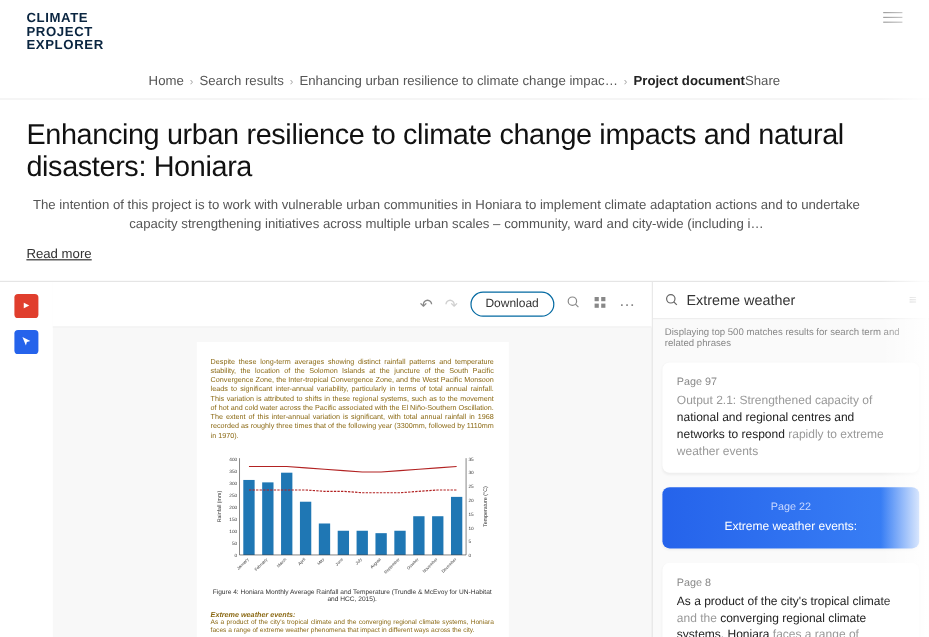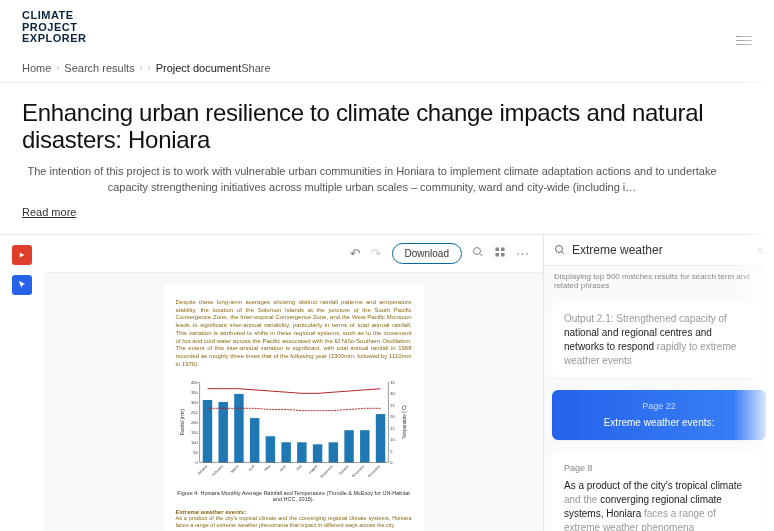--- a/index.html
+++ b/index.html
@@ -1,25 +1,25 @@
 <!DOCTYPE html>
 <html><head>
 <meta charset="utf-8">
 <style>
 * { margin: 0; padding: 0; box-sizing: border-box; }
 body { font-family: -apple-system, BlinkMacSystemFont, 'Segoe UI', Arial, sans-serif; background: #fff; width: 774px; height: 531px; overflow: hidden; position: relative; }
-.topbar { display: flex; align-items: flex-end; justify-content: space-between; padding: 10px 22px 8px; border-bottom: 1px solid #fff; }
+.topbar { display: flex; align-items: flex-start; justify-content: space-between; padding: 10px 22px 8px; border-bottom: 1px solid #fff; }
 .logo { font-size: 11px; font-weight: 700; line-height: 1.05; color: #0a2540; letter-spacing: 0.5px; }
 .hamburger { display: flex; flex-direction: column; gap: 3px; }
 .hamburger span { width: 16px; height: 1px; background: #999; }
-.breadcrumb-row { display: flex; align-items: center; justify-content: flex-start; padding: 8px 22px; border-bottom: 1px solid #eee; font-size: 11px; color: #555; }
+.breadcrumb-row { display: flex; align-items: center; justify-content: center; padding: 8px 22px; border-bottom: 1px solid #eee; font-size: 11px; color: #555; }
 .breadcrumb { display: flex; align-items: center; gap: 5px; }
 .breadcrumb a { color: #555; text-decoration: none; }
 .breadcrumb .chev { color: #aaa; font-size: 9px; }
-.breadcrumb .current { color: #222; font-weight: 400; }
+.breadcrumb .current { color: #222; font-weight: 700; }
 .share { color: #555; }
 .header-area { padding: 16px 22px 14px; }
 .title { font-size: 24px; font-weight: 500; color: #111; letter-spacing: -0.3px; margin-bottom: 10px; line-height: 1.15; }
 .desc { font-size: 11px; color: #555; line-height: 1.45; max-width: 700px; text-align: center; }
 .readmore { font-size: 11px; color: #333; text-decoration: underline; margin-top: 10px; display: inline-block; }
 .viewer { display: flex; border-top: 1px solid #e5e5e5; height: 340px; }
 .left-rail { width: 44px; padding: 10px 0; display: flex; flex-direction: column; align-items: center; gap: 10px; }
 .pdf-icon { width: 20px; height: 20px; background: #e03e2d; border-radius: 3px; display: flex; align-items: center; justify-content: center; color: #fff; font-size: 8px; font-weight: 700; }
 .cursor-icon { width: 20px; height: 20px; background: #2563eb; border-radius: 3px; display: flex; align-items: center; justify-content: center; }
 .cursor-icon svg { width: 10px; height: 10px; fill: #fff; }
@@ -62,20 +62,21 @@
       <span></span>
     </div>
 </div>
 
 <div class="breadcrumb-row">
   <div class="breadcrumb">
     <a>Home</a>
     <span class="chev">›</span>
     <a>Search results</a>
     <span class="chev">›</span>
+    <a>Enhancing urban resilience to climate change impac…</a>
     <span class="chev">›</span>
     <span class="current">Project document</span>
   </div>
   <div class="share">Share</div>
 </div>
 
 <div class="header-area">
   <h1 class="title">Enhancing urban resilience to climate change impacts and natural disasters: Honiara</h1>
   <p class="desc">The intention of this project is to work with vulnerable urban communities in Honiara to implement climate adaptation actions and to undertake capacity strengthening initiatives across multiple urban scales – community, ward and city-wide (including i…</p>
   <a class="readmore">Read more</a>
@@ -179,20 +180,21 @@
       <svg width="12" height="12" viewBox="0 0 24 24" fill="none" stroke="#666" stroke-width="2">
           <circle cx="10" cy="10" r="7"></circle>
           <line x1="20" y1="20" x2="15" y2="15"></line>
         </svg>
       <input value="Extreme weather" style="">
       <span style="color:#aaa;font-size:11px">≡</span>
     </div>
     <div class="search-info">Displaying top 500 matches results for search term and related phrases</div>
 
     <div class="result">
+      <div class="page-lbl">Page 97</div>
       <div class="snippet"><span>Output 2.1: Strengthened capacity of </span><b>national and regional centres and networks to respond</b><span> rapidly to extreme weather events</span></div>
     </div>
 
     <div class="result active">
       <div class="page-lbl">Page 22</div>
       <div class="snippet">Extreme weather events:</div>
     </div>
 
     <div class="result">
       <div class="page-lbl">Page 8</div>

